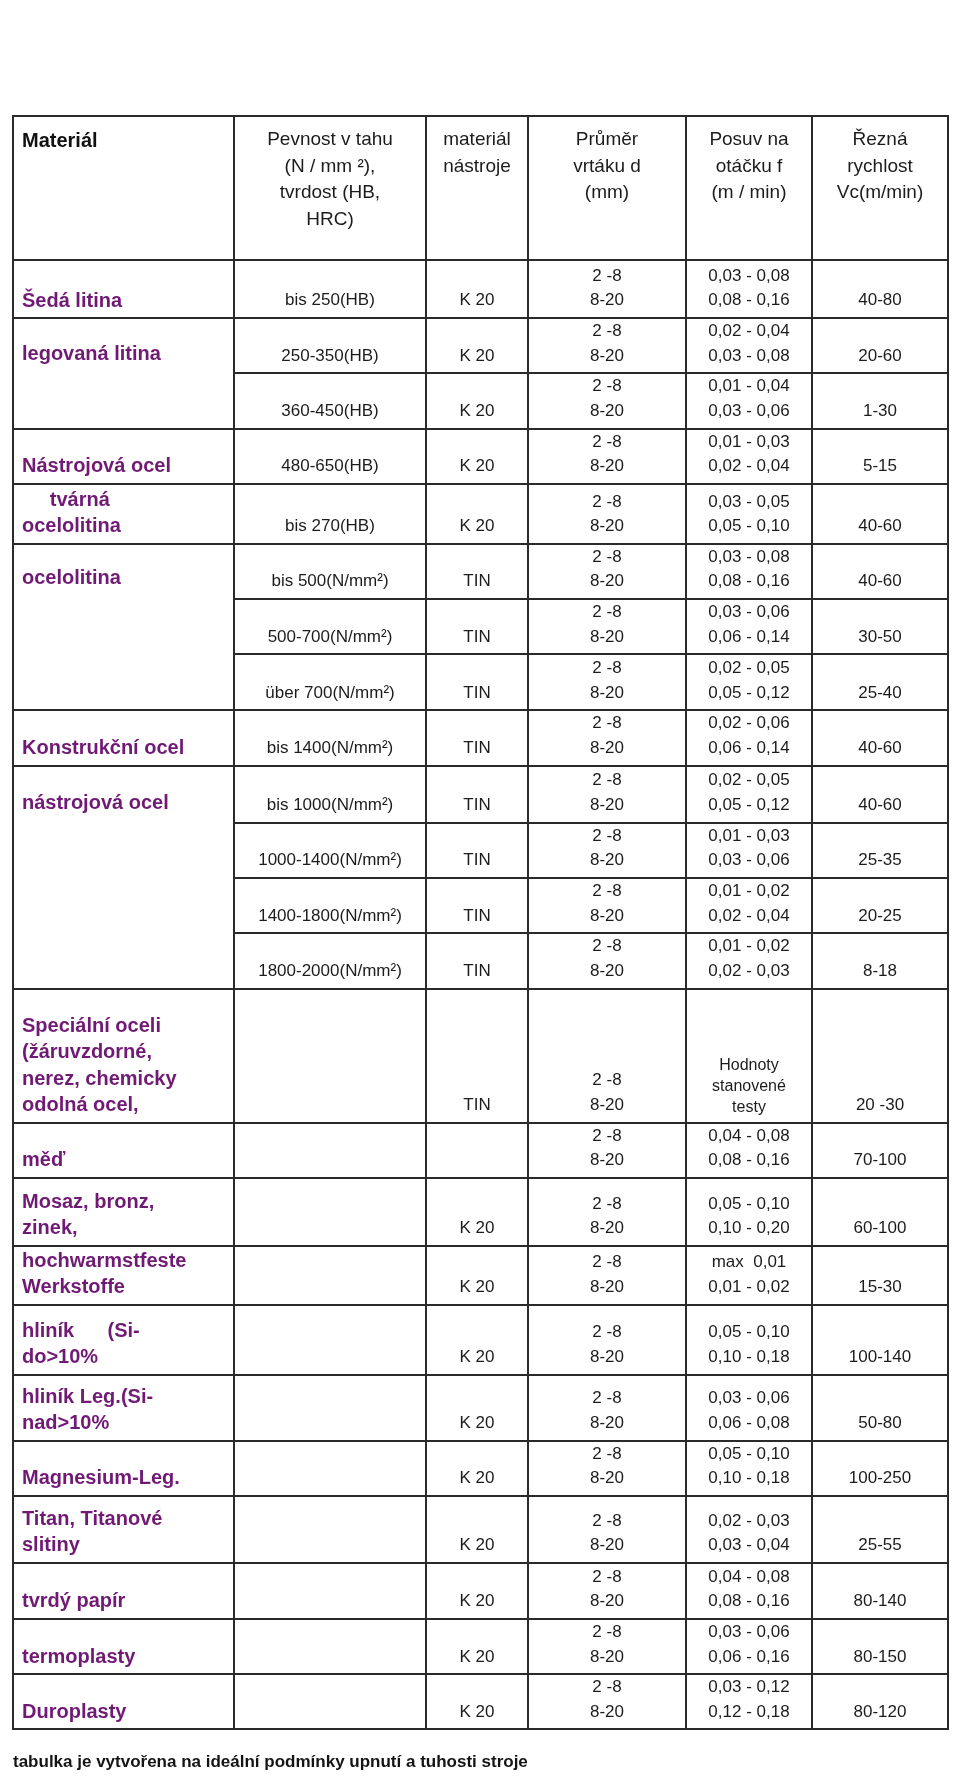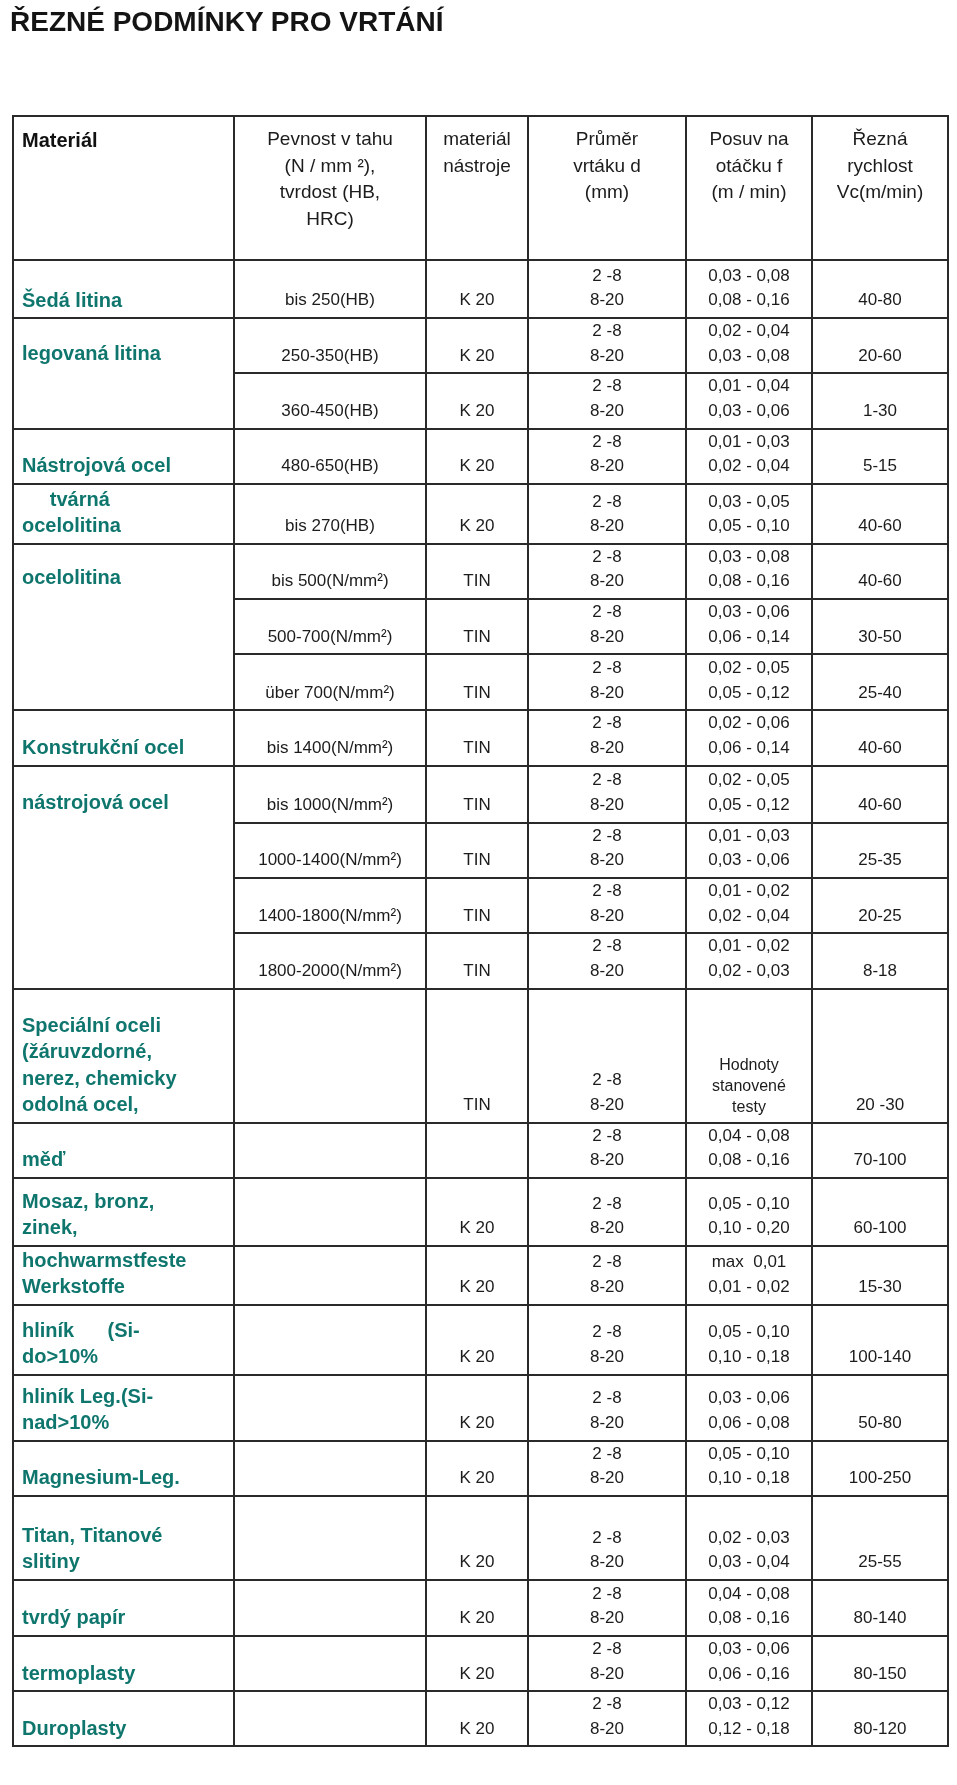--- a/index.html
+++ b/index.html
@@ -10,31 +10,30 @@
   table.cond{position:absolute;left:12px;top:115px;width:935px;
         border-collapse:collapse;table-layout:fixed;}
   .cond th,.cond td{border:2px solid #2a2a2a;overflow:hidden;}
   .cond thead tr{height:144px;}
   .cond th{vertical-align:top;padding:9px 2px 0 2px;font-weight:normal;
         font-size:19px;line-height:1.4;text-align:center;white-space:pre-wrap;color:#1c1c1c;margin-left:40px;}
   .cond th.mat-h{text-align:left;padding-left:8px;font-weight:bold;font-size:20px;color:#111;}
   .cond td{vertical-align:bottom;text-align:center;font-size:17px;line-height:1.45;
         padding:0 2px 4px 2px;white-space:pre-wrap;color:#1c1c1c;}
   .cond td.mat{ text-align:left;padding-left:8px;font-weight:bold;font-size:20px;
-        line-height:1.32;color:#0f766e;}
+        line-height:1.32;color:#701a75;}
   .cond td.mat-top{vertical-align:top;padding-bottom:0;}
   .mat-anchor{display:flex;align-items:flex-end;padding-bottom:4px;box-sizing:border-box;}
   .cond td.small{font-size:16px;line-height:1.3;}
   .page-footer{position:absolute;left:13px;top:1752px;font-size:17px;font-weight:bold;color:#141414;}
 </style>
 </head>
 <body>
 
 <div class="page">
-  <h1 class="page-title">ŘEZNÉ PODMÍNKY PRO VRTÁNÍ</h1>
 
   <table class="cond">
     <colgroup>
       <col style="width:221px">
         <col style="width:192px">
         <col style="width:102px">
       <col style="width:158px">
         <col style="width:126px">
         <col style="width:136px">
     </colgroup>
@@ -255,21 +254,21 @@
         <tr style="height: 53px;">
           <td class="mat">Magnesium-Leg.</td>
           <td></td>
           <td>K 20</td>
           <td>2 -8
 8-20</td>
           <td>0,05 - 0,10
 0,10 - 0,18</td>
           <td>100-250</td>
         </tr>
-        <tr style="height: 84px; margin-left: 29px;">
+        <tr style="height: 67px; margin-left: 29px;">
           <td class="mat">Titan, Titanové
 slitiny</td>
           <td></td>
           <td>K 20</td>
           <td>2 -8
 8-20</td>
           <td>0,02 - 0,03
 0,03 - 0,04</td>
           <td>25-55</td>
         </tr>
@@ -299,13 +298,14 @@
           <td>K 20</td>
           <td>2 -8
 8-20</td>
           <td>0,03 - 0,12
 0,12 - 0,18</td>
           <td>80-120</td>
         </tr>
       </tbody>
   </table>
 
+  <div class="page-footer">tabulka je vytvořena na ideální podmínky upnutí a tuhosti stroje</div>
 </div>
 
 </body></html>

